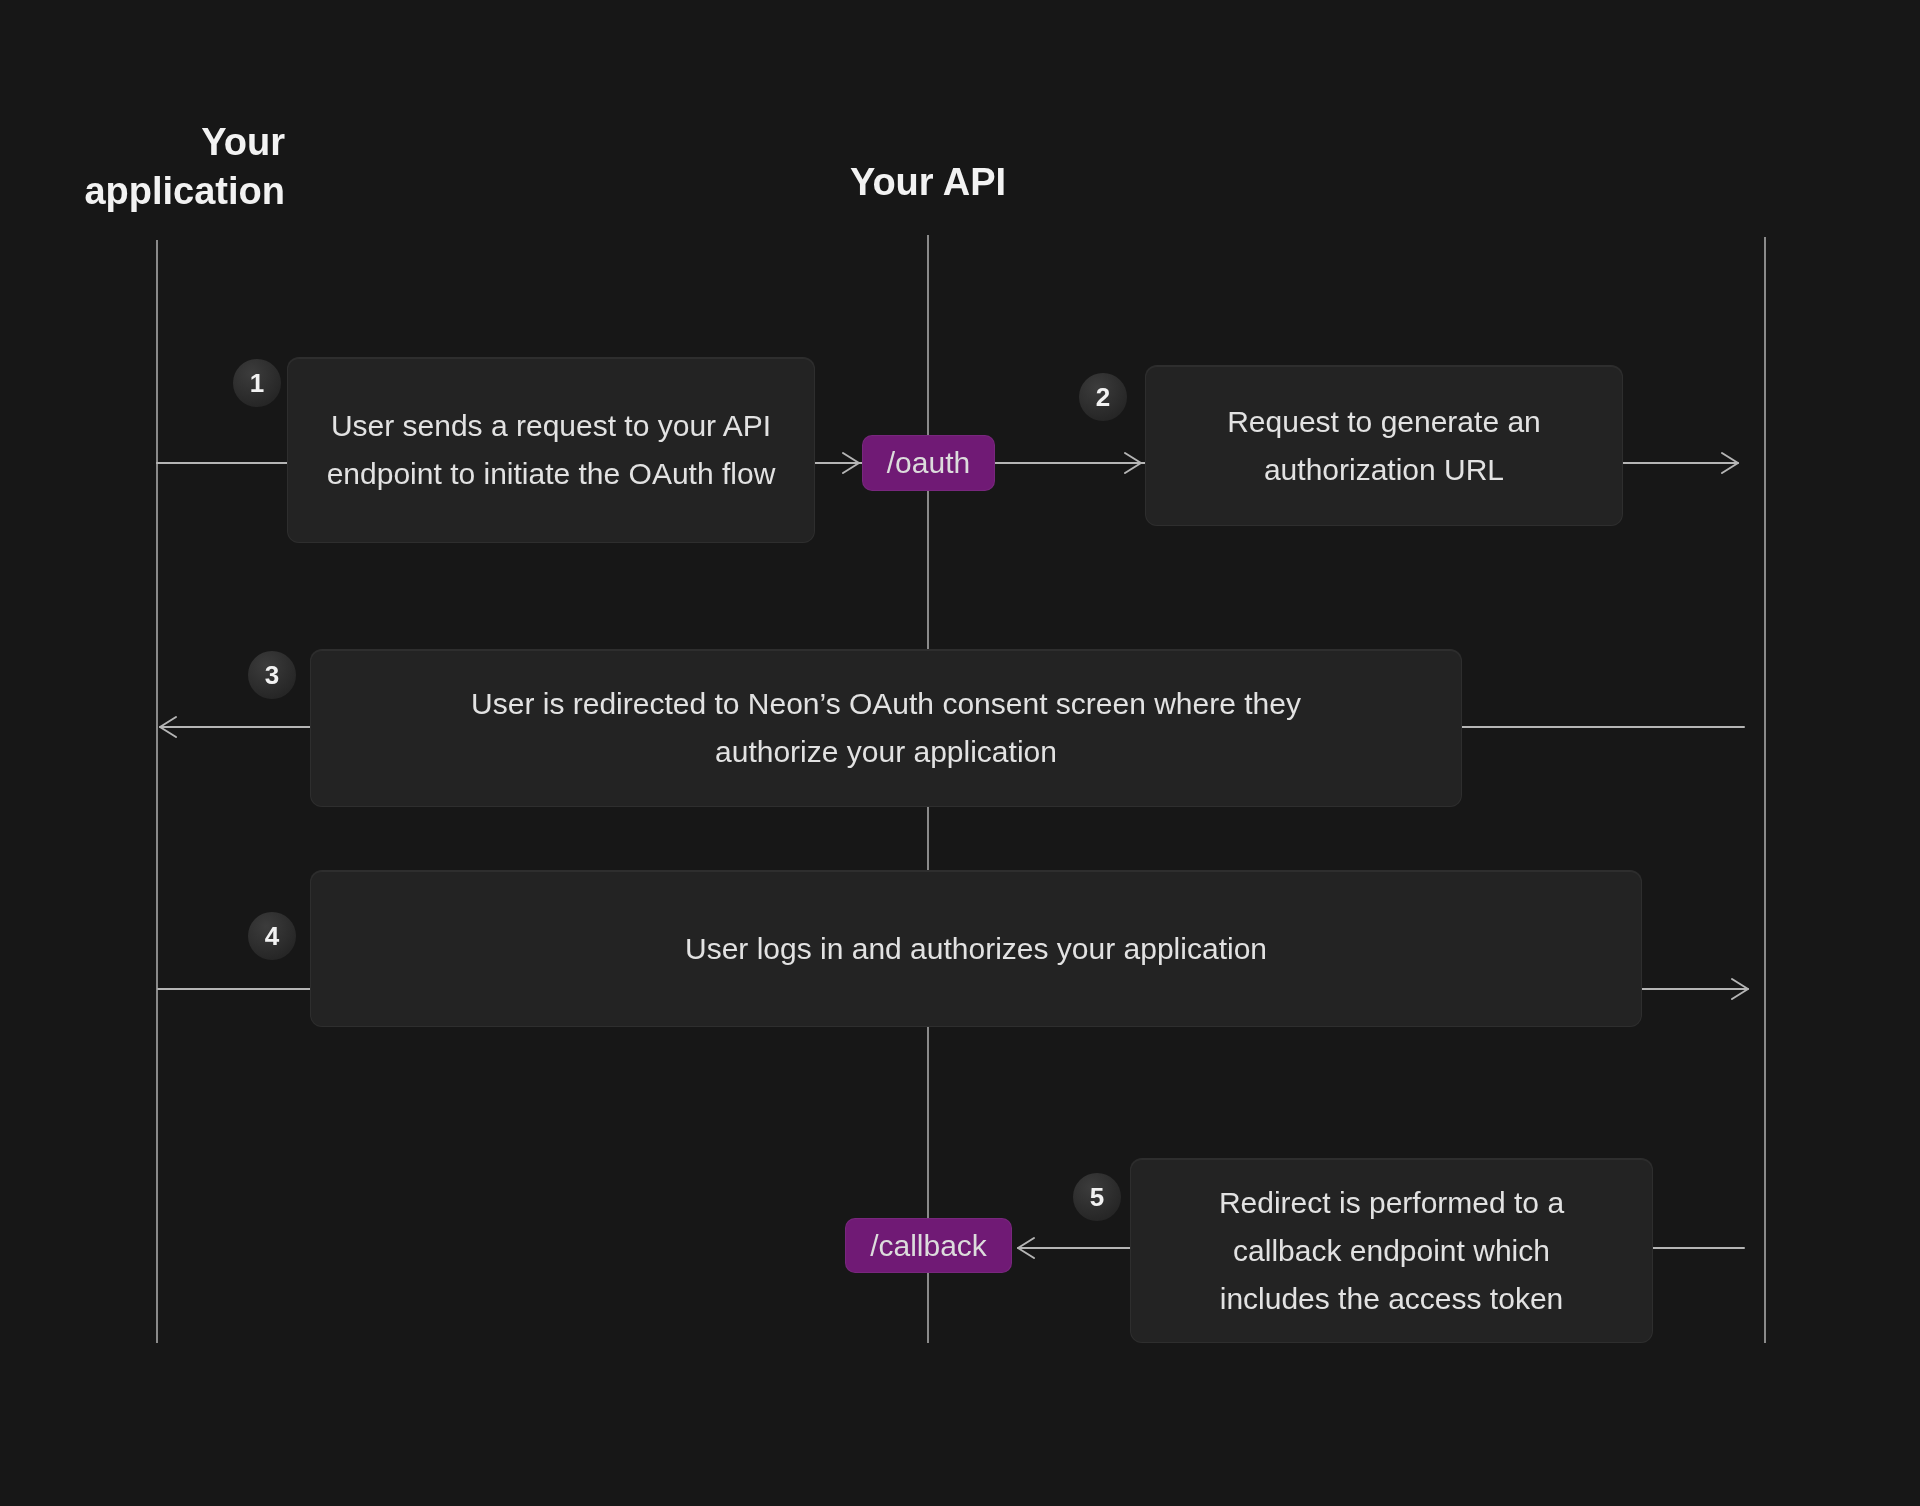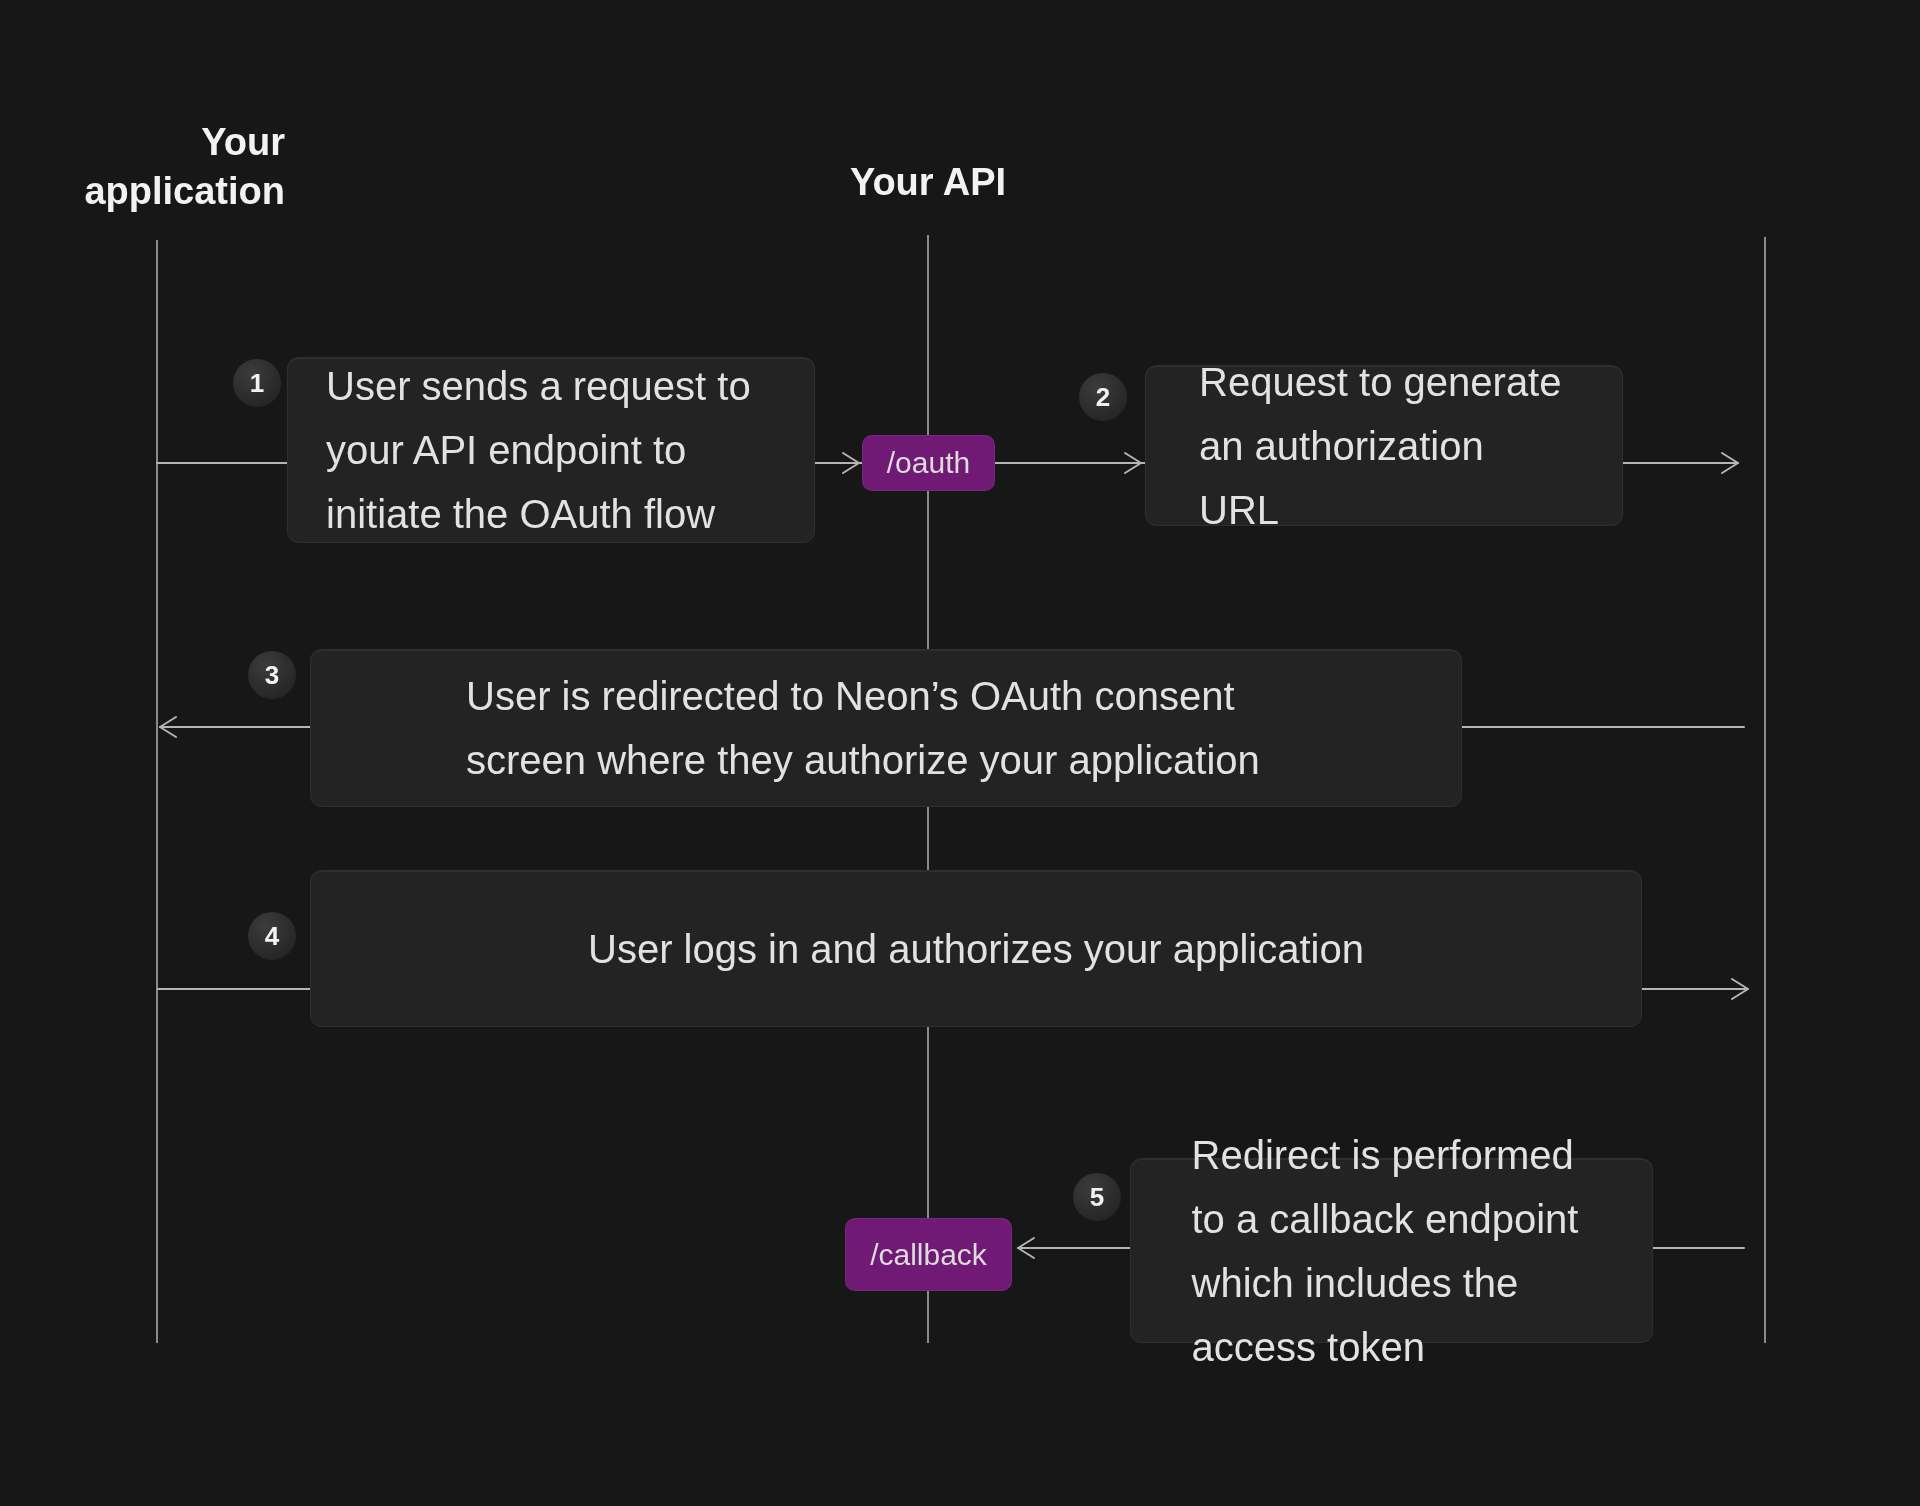--- a/index.html
+++ b/index.html
@@ -37,23 +37,23 @@
   }
   .step-box {
     position: absolute;
     background: #232323;
     border: 1px solid rgba(255,255,255,0.05);
     border-radius: 12px;
     box-shadow: inset 0 1px 0 rgba(255,255,255,0.05);
     display: flex;
     align-items: center;
     justify-content: center;
-    text-align: left;
+    text-align: center;
     color: #e2e2e2;
-    font-size: 40px;
+    font-size: 30px;
     line-height: 1.6;
     z-index: 3;
     box-sizing: border-box;
   }
   .step-box .txt {
     display: inline-block;
   }
   .badge {
     position: absolute;
     width: 48px;
@@ -144,15 +144,15 @@
   <div class="badge" style="left:248px; top:912px;">4</div>
   <div class="step-box" style="left:310px; top:870px; width:1332px; height:157px;">
     <span class="txt" style="max-width:1200px;">User logs in and authorizes your application</span>
   </div>
 
   <div class="badge" style="left:1073px; top:1173px;">5</div>
   <div class="step-box" style="left:1130px; top:1158px; width:523px; height:185px;">
     <span class="txt" style="max-width:400px;">Redirect is performed to a callback endpoint which includes the access token</span>
   </div>
 
-  <div class="endpoint-pill" style="left:845px; top:1218px; width:167px; height:73px;">/callback</div>
+  <div class="endpoint-pill" style="left:845px; top:1218px; width:167px; height:55px;">/callback</div>
 
 </div>
 
 </body></html>

